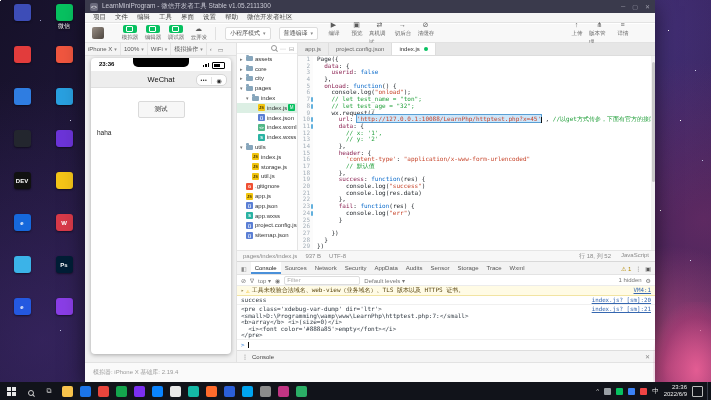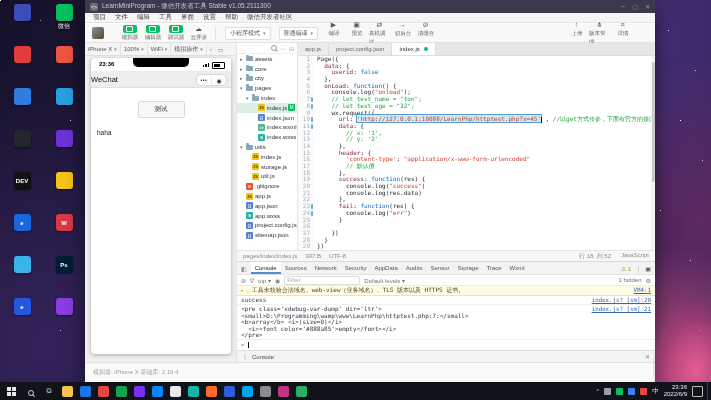--- a/index.html
+++ b/index.html
@@ -58,21 +58,21 @@
   .phone{position:absolute;left:6px;top:15px;width:140px;height:296px;background:#fff;border-radius:4px;
          box-shadow:0 1px 4px rgba(0,0,0,.3);overflow:hidden;}
   .ph-status{height:13px;position:relative;}
   .ph-time{position:absolute;left:8px;top:3px;font-size:6px;font-weight:bold;color:#000;}
   .notch{position:absolute;left:50%;transform:translateX(-50%);top:0;width:56px;height:9px;background:#000;border-radius:0 0 5px 5px;}
   .ph-batt{position:absolute;right:6px;top:4px;width:11px;height:5px;border:1px solid #000;border-radius:1px;}
   .ph-batt::after{content:'';position:absolute;left:1px;top:1px;bottom:1px;width:6px;background:#000;}
   .ph-sig{position:absolute;right:22px;top:5px;display:flex;gap:1px;align-items:flex-end;}
   .ph-sig i{width:1.5px;background:#000;display:block;}
   .ph-nav{height:16px;background:#ededed;border-bottom:1px solid #e0e0e0;position:relative;}
-  .ph-title{position:absolute;left:0;right:0;top:4px;font-size:7.5px;color:#111;}
+  .ph-title{position:absolute;left:0;right:0;top:4px;text-align:center;font-size:7.5px;color:#111;}
   .capsule{position:absolute;right:4px;top:3px;width:29px;height:10px;border:1px solid #d6d6d6;border-radius:5px;
            background:rgba(255,255,255,.95);display:flex;align-items:center;}
   .capsule .c1{flex:1;text-align:center;font-size:5px;color:#222;letter-spacing:.5px;}
   .capsule .c2{flex:1;text-align:center;font-size:6px;color:#222;border-left:1px solid #e2e2e2;}
   .ph-body{text-align:center;padding-top:13px;}
   .ph-btn{display:inline-block;padding:3px 16px;background:#f7f7f7;border:1px solid #dadada;border-radius:2px;
           font-size:6.5px;color:#333;}
   .ph-msg{text-align:left;margin:11px 0 0 6px;font-size:6.5px;color:#222;}
   
   .explorer{position:absolute;left:152px;top:43px;width:61px;height:207px;background:#fff;border-right:1px solid #e4e4e4;box-sizing:border-box;overflow:hidden;}

